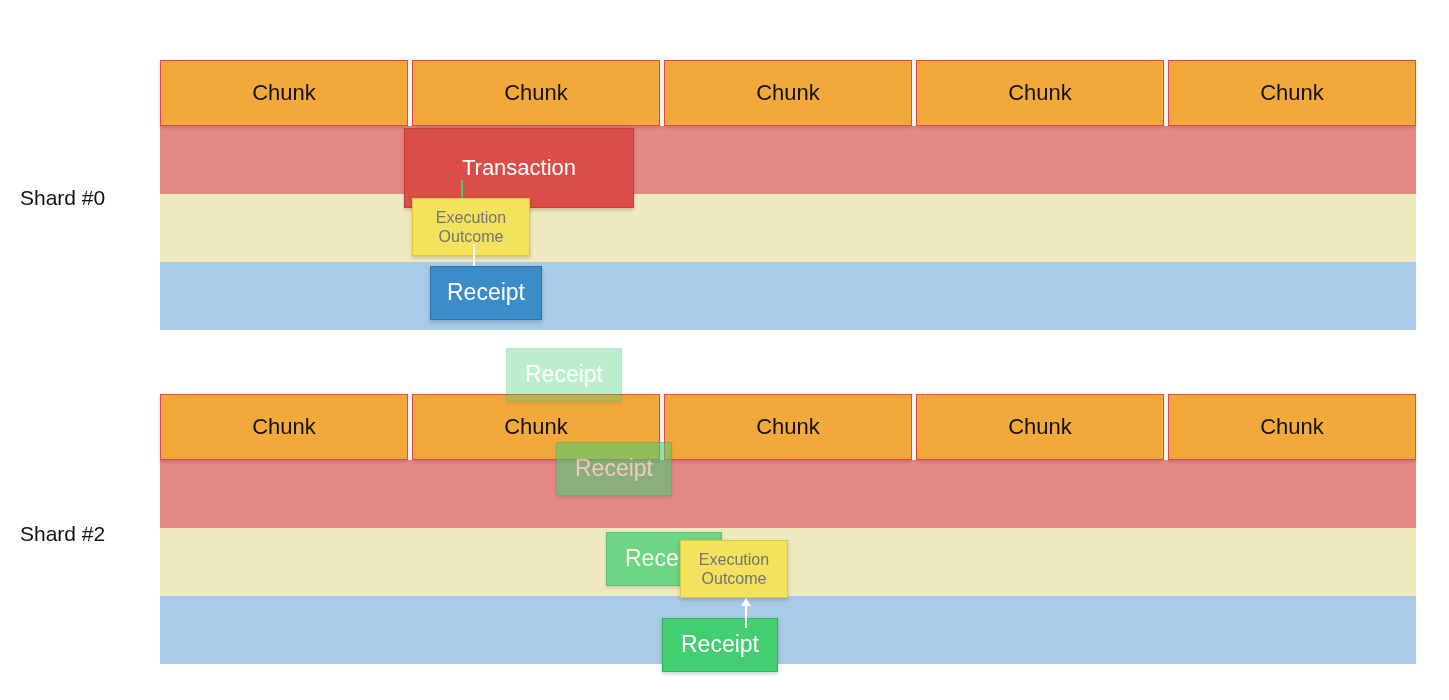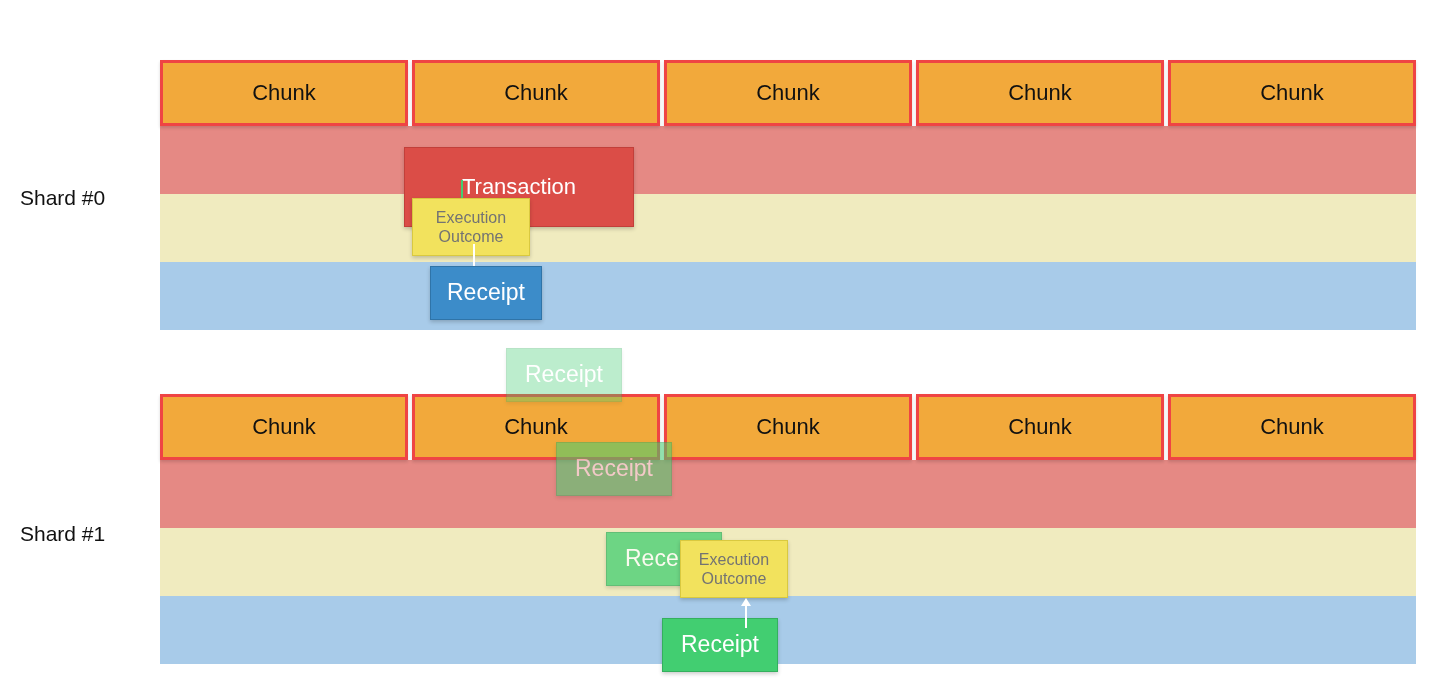--- a/index.html
+++ b/index.html
@@ -29,21 +29,21 @@
     width: 1256px;
   }
   .chunk-row {
     display: flex;
     gap: 4px;
     height: 66px;
   }
   .chunk {
     flex: 1;
     background: #f2a93b;
-    border: 3px solid #ef4444;
+    border: 1px solid #ef4444;
     display: flex;
     align-items: center;
     justify-content: center;
     color: #111;
     font-size: 22px;
     box-shadow: 0 2px 3px rgba(0,0,0,0.15);
   }
   .band {
     height: 68px;
     width: 100%;
@@ -136,36 +136,36 @@
       <div class="chunk">Chunk</div>
       <div class="chunk">Chunk</div>
       <div class="chunk">Chunk</div>
       <div class="chunk">Chunk</div>
     </div>
     <div class="band band-red"></div>
     <div class="band band-cream"></div>
     <div class="band band-blue"></div>
   </div>
 
-  <div class="shard-label" style="left:20px; top:522px;">Shard #1</div>
+  <div class="shard-label" style="left:20px; top:522px;">Shard #2</div>
 
   <div class="lanes" style="top:394px;">
     <div class="chunk-row">
       <div class="chunk">Chunk</div>
       <div class="chunk">Chunk</div>
       <div class="chunk">Chunk</div>
       <div class="chunk">Chunk</div>
       <div class="chunk">Chunk</div>
     </div>
     <div class="band band-red"></div>
     <div class="band band-cream"></div>
     <div class="band band-blue"></div>
   </div>
 
-  <div class="box transaction" style="left:404px; top:128px; width:230px; height:80px;margin-top:19px;">Transaction</div>
+  <div class="box transaction" style="left:404px; top:128px; width:230px; height:80px;">Transaction</div>
 
   <div class="arrow down arrow-green" style="left:462px; top:180px; height:32px;">
     <div class="shaft"></div>
       <div class="head"></div>
   </div>
 
   <div class="box exec-outcome" style="left:412px; top:198px; width:118px; height:58px; white-space:pre-line;">Execution
 Outcome</div>
 
   <div class="arrow down arrow-white" style="left:474px; top:244px; height:32px;">

